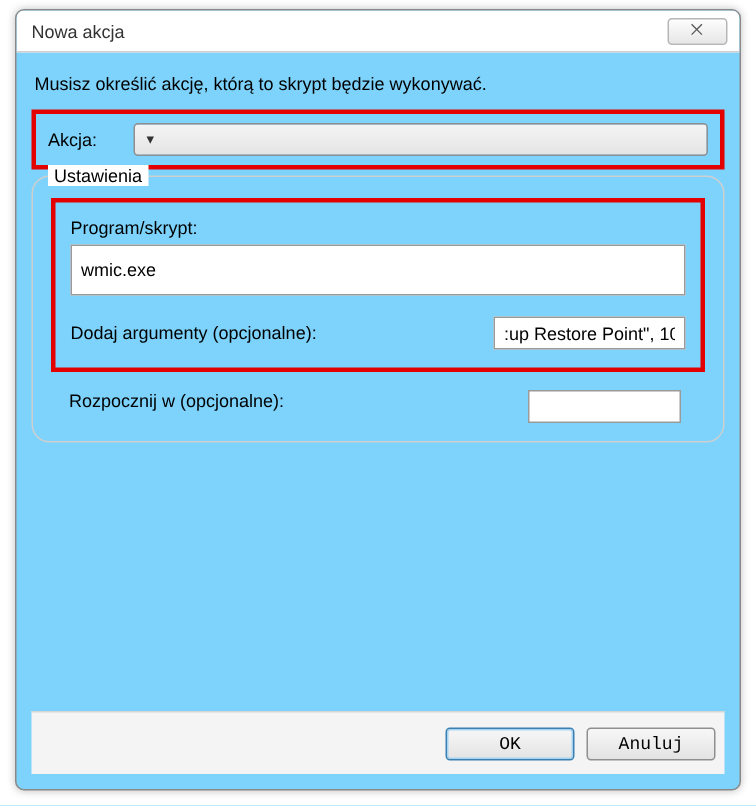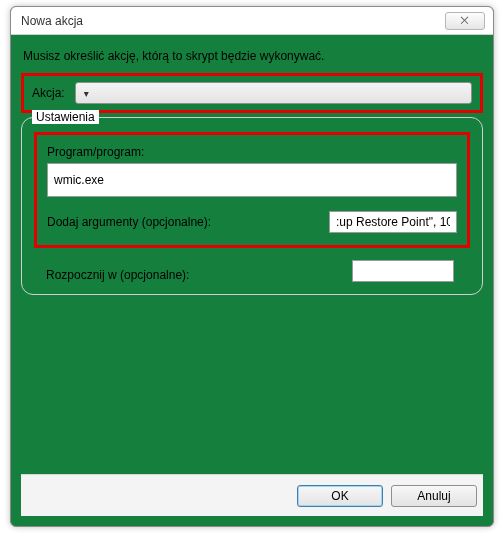--- a/index.html
+++ b/index.html
@@ -15,21 +15,21 @@
     position: relative;
   }
   .window {
     position: absolute;
     left: 10px;
     top: 6px;
     width: 484px;
     height: 521px;
     border: 1px solid #8a8a8a;
     border-radius: 6px;
-    background: #15803d;
+    background: #7dd3fc;
     box-shadow: 0 0 6px rgba(0,0,0,0.25);
     overflow: hidden;
   }
   .titlebar {
     height: 28px;
     border-bottom: 1px solid #d0d0d0;
     display: flex;
     align-items: center;
     justify-content: space-between;
     padding: 0 8px 0 10px;
@@ -65,21 +65,21 @@
   }
 
   .highlight-box {
     border: 3px solid #e30000;
     padding: 6px 8px;
     margin-bottom: 4px;
   }
   .row-action {
     display: flex;
     align-items: center;
-    gap: 10px;
+    gap: 24px;
   }
   .label { color: #000; }
 
   .combo {
     flex: 1;
     height: 22px;
     border: 1px solid #8f8f8f;
     border-radius: 3px;
     background: linear-gradient(#f4f4f4,#e4e4e4);
     display: flex;
@@ -160,21 +160,21 @@
     background: #fff;
     padding: 2px 6px;
     font-size: 12px;
     font-family: inherit;
     outline: none;
     text-align: left;
   }
 
   .startin-row {
     display: flex;
-    align-items: flex-end;
+    align-items: flex-start;
     justify-content: space-between;
     gap: 10px;
     margin: 12px 16px 0 12px;
   }
   .startin-row .startin-input {
     width: 102px;
     height: 22px;
     border: 1px solid #9a9a9a;
     background: #fff;
     padding: 2px 6px;
@@ -189,20 +189,21 @@
     right: 0;
     bottom: 0;
     height: 42px;
     border-top: 1px solid #d6d6d6;
     display: flex;
     align-items: center;
     justify-content: flex-end;
     gap: 8px;
     padding-right: 6px;
     background: #f4f4f4;
+    font-family: Liberation Mono, monospace;
   }
   .dlg-btn {
     min-width: 86px;
     height: 22px;
     border: 1px solid #8f8f8f;
     border-radius: 3px;
     background: linear-gradient(#f7f7f7,#e3e3e3);
     font-size: 12px;
     font-family: inherit;
     display: inline-flex;
@@ -237,21 +238,21 @@
         <div class="combo">
           <span class="chev">▾</span>
         </div>
       </div>
     </div>
 
     <div class="fieldset">
       <div class="legend">Ustawienia</div>
 
       <div class="highlight-inner">
-        <div class="field-label">Program/program:</div>
+        <div class="field-label">Program/skrypt:</div>
         <div class="prog-row">
           <input class="text-input" type="text" value="wmic.exe" style="">
         </div>
         <div class="args-row">
           <span class="label">Dodaj argumenty (opcjonalne):</span>
           <input class="args-input" type="text" value=":up Restore Point&quot;, 100, 7" style="">
         </div>
       </div>
 
       <div class="startin-row">

